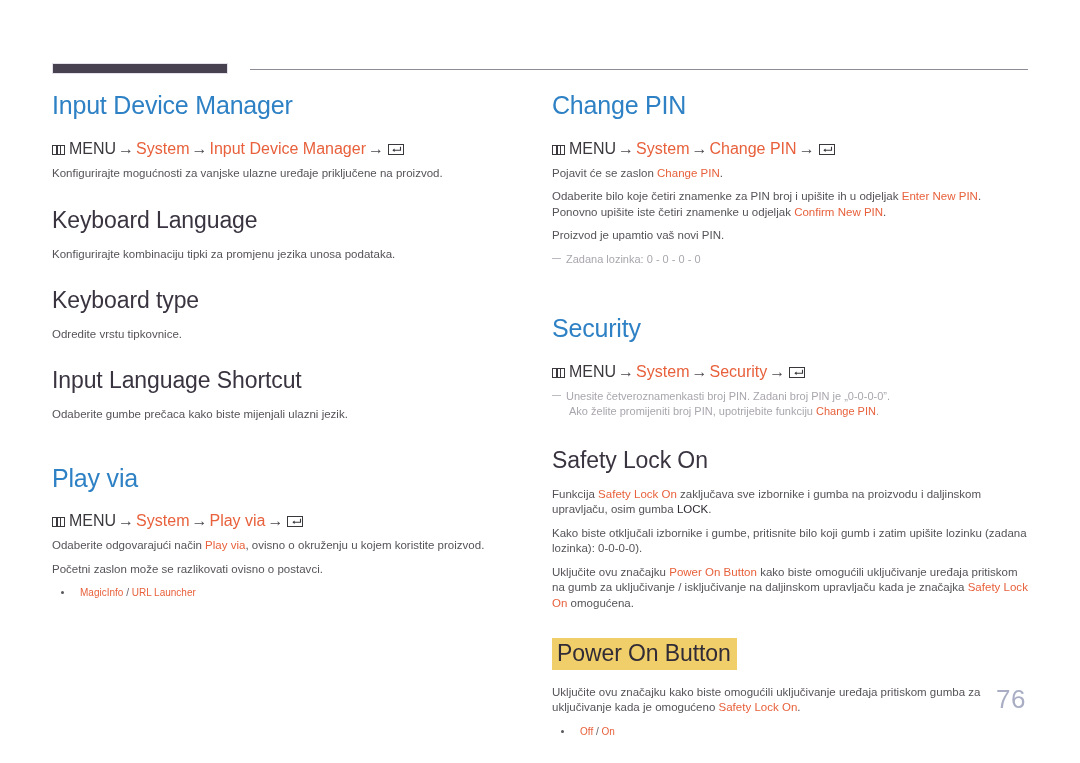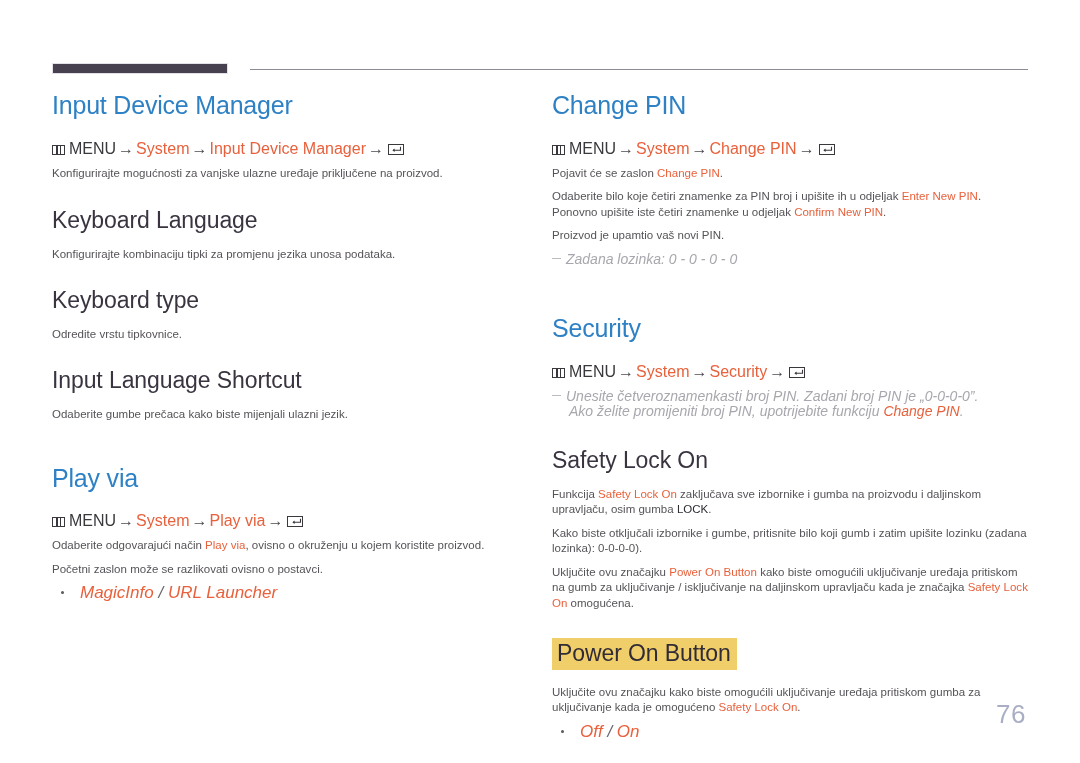--- a/index.html
+++ b/index.html
@@ -67,44 +67,42 @@
   .path { font-size:16px; line-height:16px; margin-bottom:9px; color:#3b383d; }
   .path .orange { color:#e8613c; }
   .path .arrow { color:#4d4a50; padding:0 2px; }
 
   .orange { color:#e8613c; }
   .bold-dark { color:#2f2b33; font-weight:normal; }
   .sep { color:#6a676c; }
 
   
   .note {
-    font-size:14px;
+    font-size:11px;
     line-height:15.5px;
     color:#a9a6ad;
     margin-bottom:8px;
     padding-left:14px;
     position:relative;
-    font-style:italic;
   }
   .note .dash {
     position:absolute; left:0; top:6px;
     width:9px; height:1.5px; background:#bdbac1;
   }
   .note .orange { color:#e8613c; }
 
   
   ul.bullets { list-style:none; margin:7px 0 0 0; padding:0; }
   ul.bullets li {
     position:relative;
     padding-left:28px;
-    font-size:17px;
+    font-size:10px;
     line-height:16px;
     color:#e8613c;
     margin-bottom:3px;
-    font-style:italic;
   }
   ul.bullets li .dot {
     position:absolute; left:9px; top:6px;
     width:3px; height:3px; border-radius:50%;
     background:#5a575d;
   }
 
   
   .menu-icon {
     display:inline-block;
@@ -130,21 +128,21 @@
     margin-left:2px;
   }
   .enter-icon svg { position:absolute; left:1.5px; top:1px; }
 
   .block { margin-bottom:26px; }
   .block:last-child { margin-bottom:0; }
 
   
   .page-number {
     position:absolute;
-    right:54px; bottom:33px;
+    right:54px; bottom:48px;
     font-size:26px;
     color:#a9aec4;
     letter-spacing:0.5px;
   }
 </style>
 </head>
 <body>
 
 <div class="page">
 

